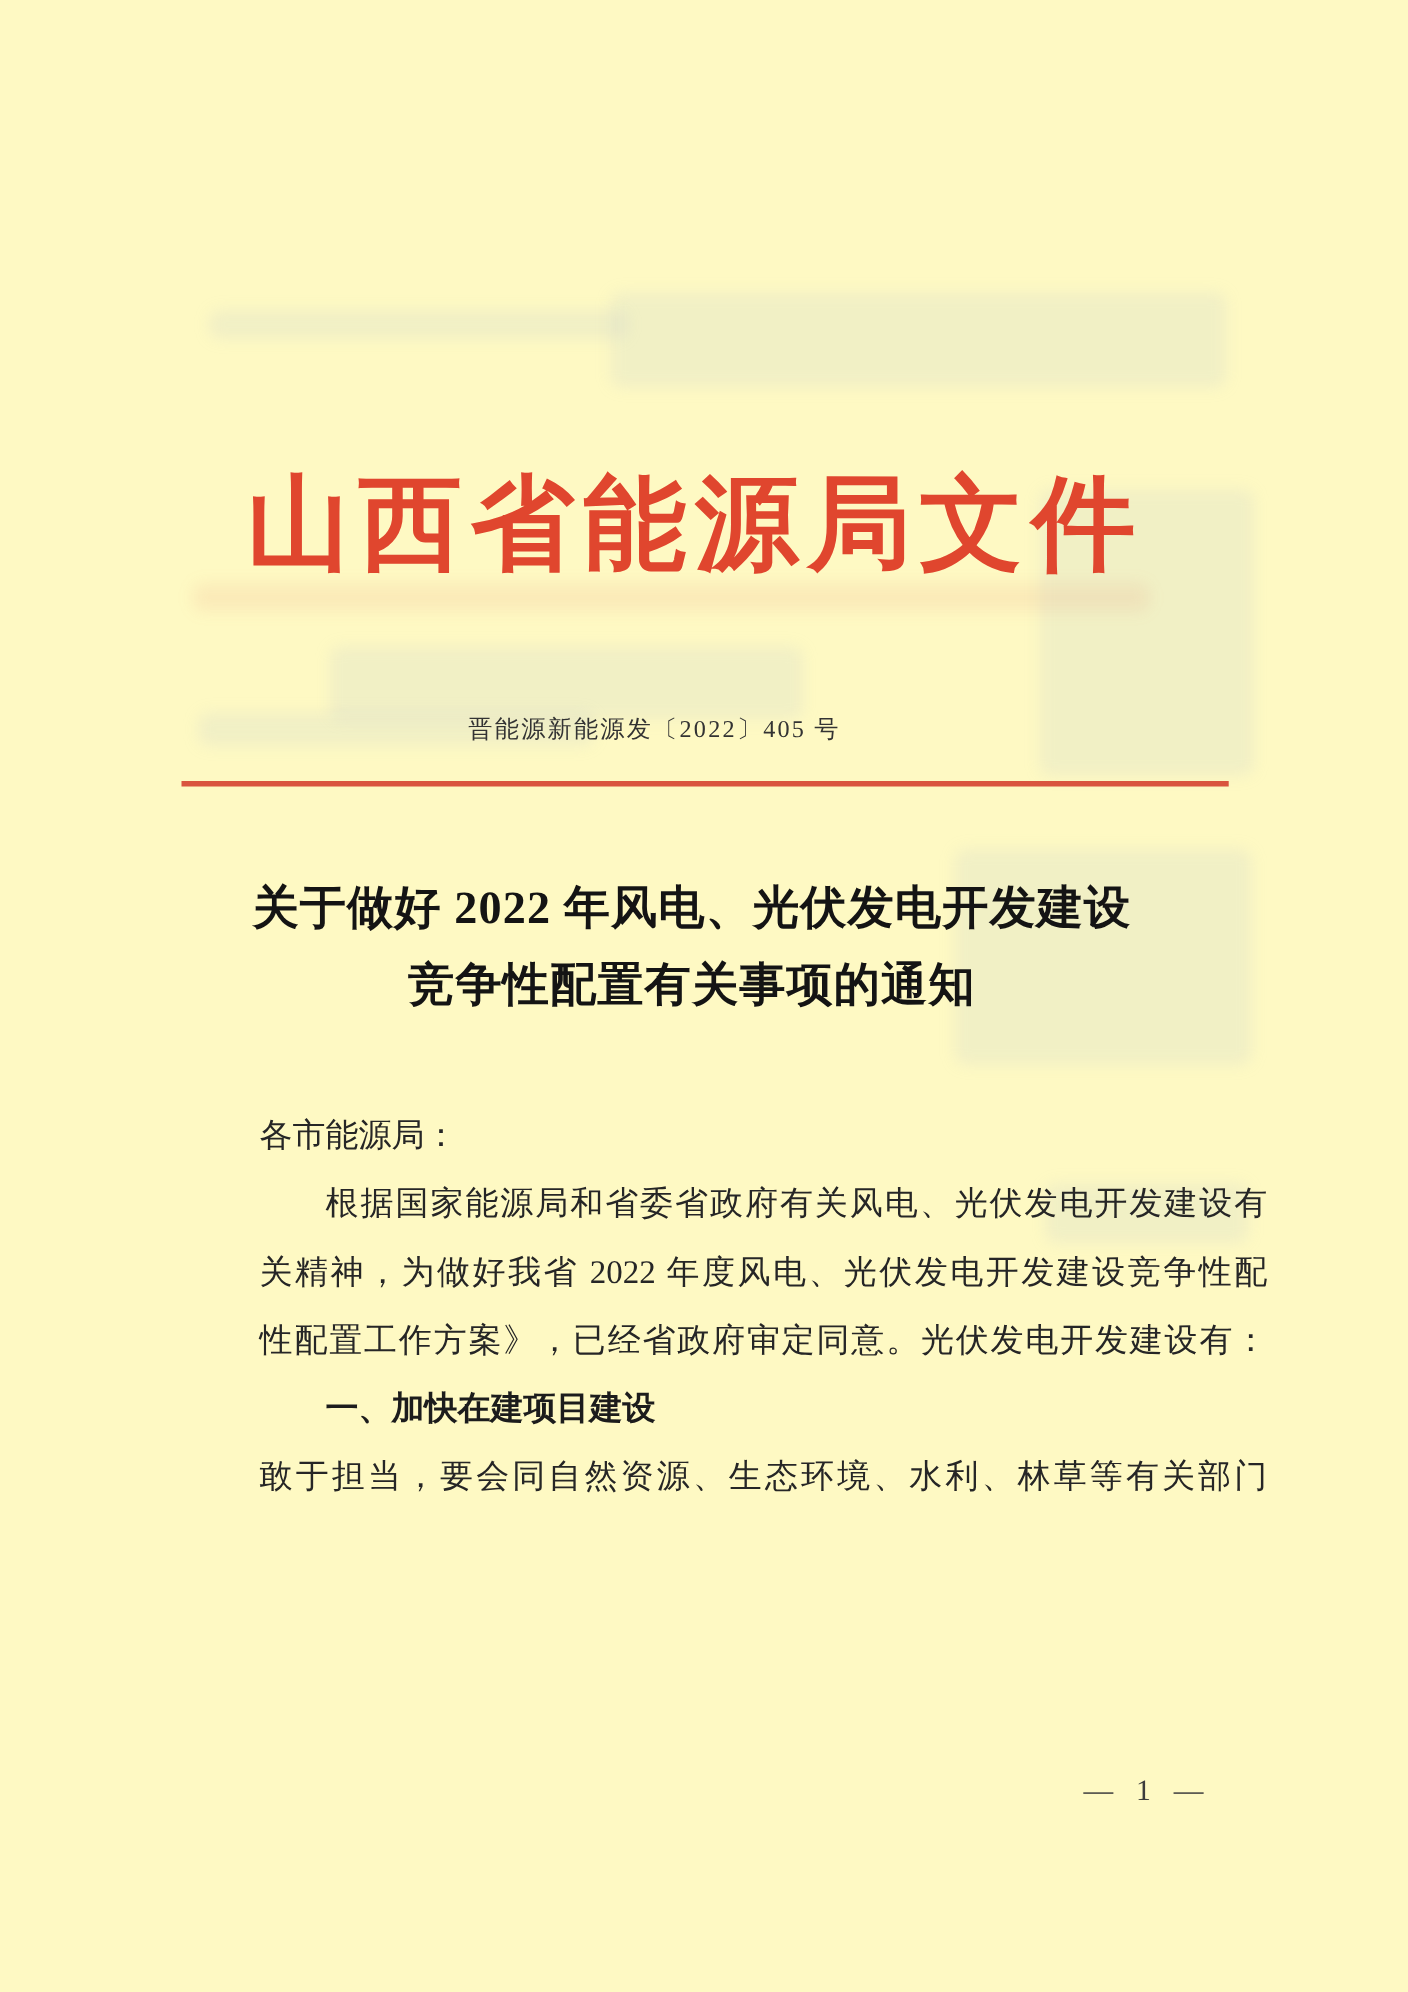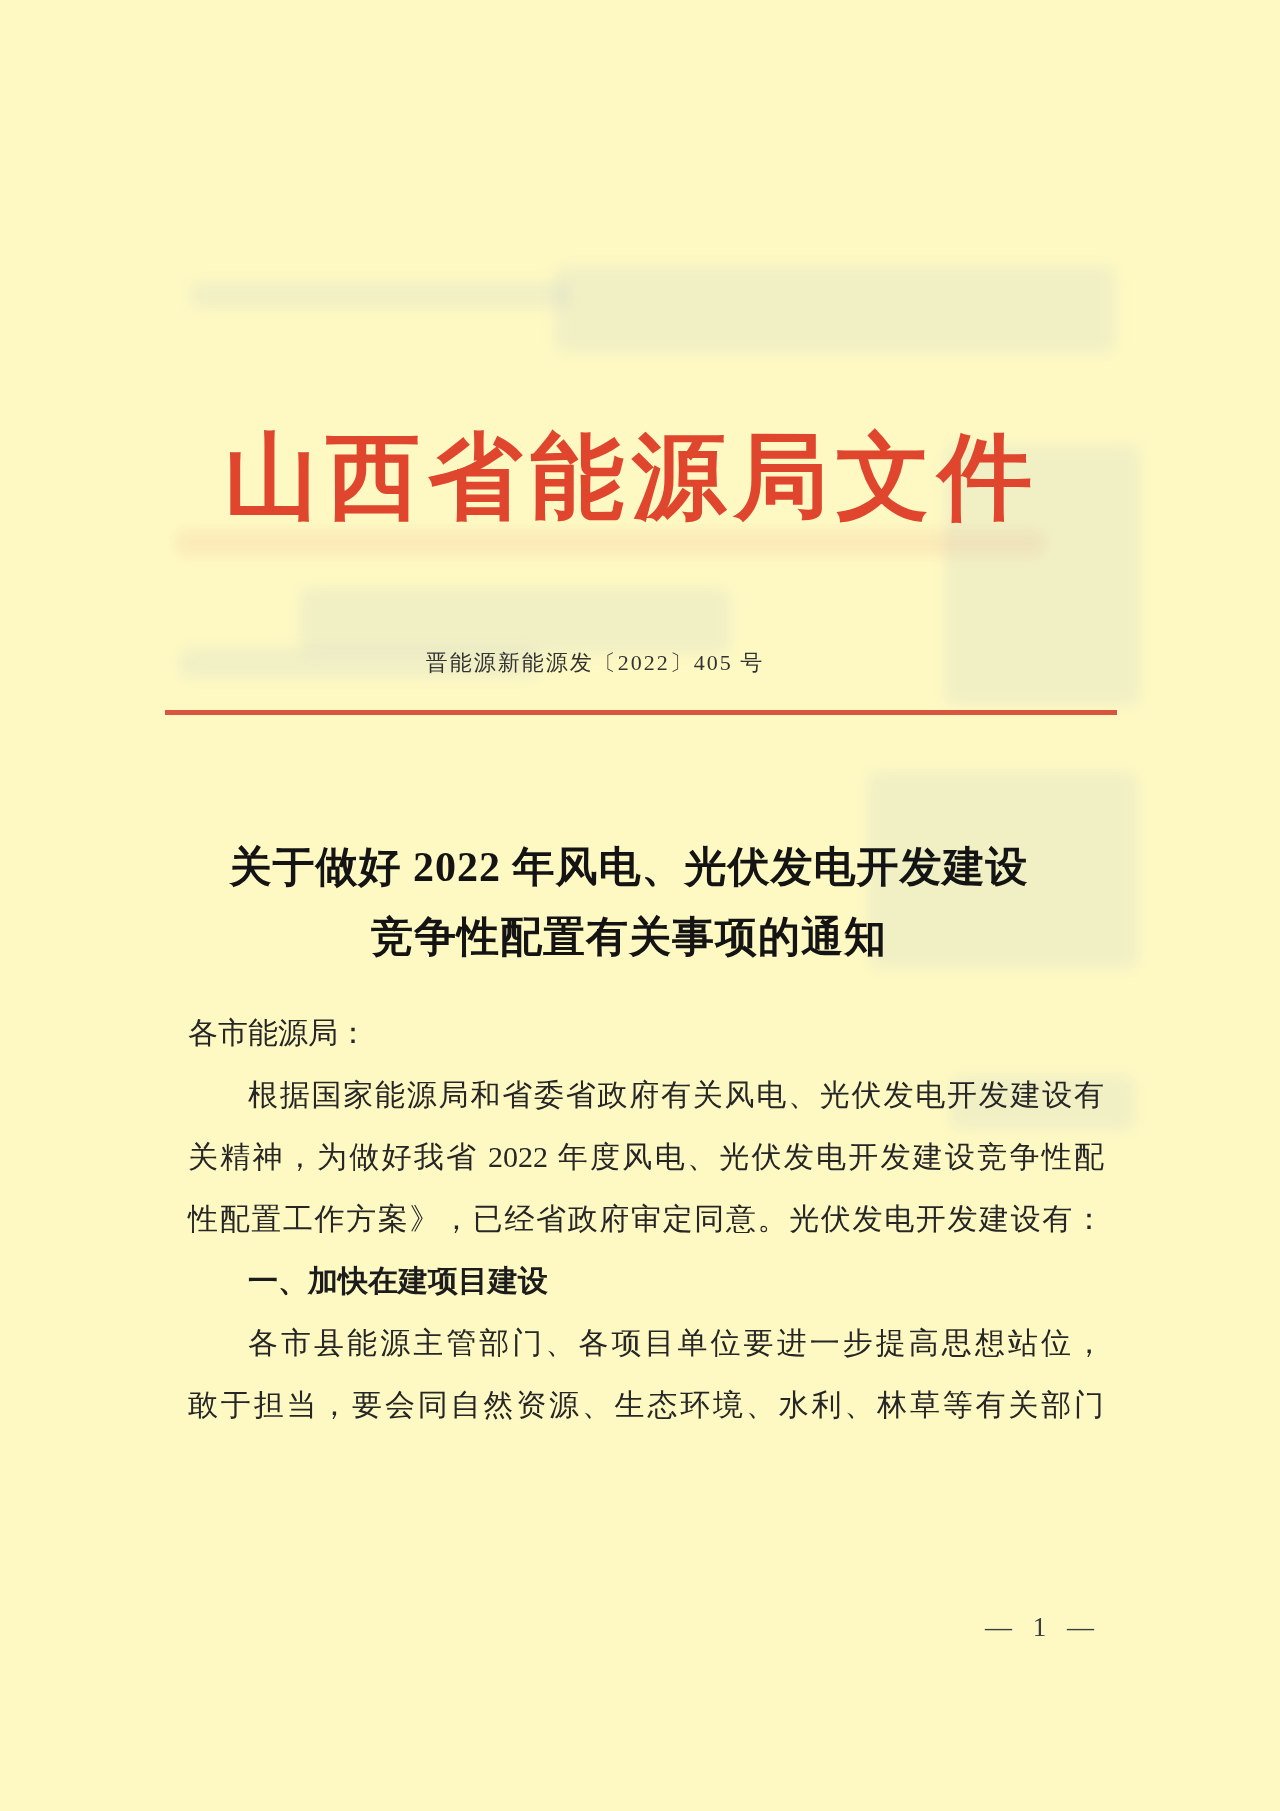--- a/index.html
+++ b/index.html
@@ -54,40 +54,40 @@
   .red-rule {
     position: absolute;
     top: 710px;
     left: 165px;
     width: 952px;
     height: 5px;
     background: #d9553f;
   }
   .doc-title {
     position: absolute;
-    top: 832px;
+    top: 791px;
     left: 0;
     width: 1258px;
     text-align: center;
     font-size: 42px;
     line-height: 70px;
     font-weight: 700;
     letter-spacing: 1px;
     color: #141414;
   }
   .doc-body {
     position: absolute;
     top: 1002px;
     left: 188px;
     width: 916px;
     font-size: 30px;
     line-height: 62px;
     color: #262626;
   }
-  .bline { width: 100%; }
+  .bline { width: 100%; margin-left: 48px; }
   .just {
     text-align: justify;
     text-align-last: justify;
   }
   .indent { text-indent: 60px; }
   .salute { text-align: left; }
   .heading {
     font-family: "Liberation Sans", "DejaVu Sans", sans-serif;
     font-weight: 700;
     color: #1c1c1c;
@@ -128,19 +128,18 @@
     <div>关于做好 2022 年风电、光伏发电开发建设</div>
     <div>竞争性配置有关事项的通知</div>
   </div>
 
   <div class="doc-body">
     <div class="bline salute">各市能源局：</div>
     <div class="bline just indent">根据国家能源局和省委省政府有关风电、光伏发电开发建设有</div>
     <div class="bline just">关精神，为做好我省 2022 年度风电、光伏发电开发建设竞争性配</div>
     <div class="bline just">性配置工作方案》，已经省政府审定同意。光伏发电开发建设有：</div>
     <div class="bline heading">一、加快在建项目建设</div>
-    <div class="bline just indent">各市县能源主管部门、各项目单位要进一步提高思想站位，</div>
     <div class="bline just">敢于担当，要会同自然资源、生态环境、水利、林草等有关部门</div>
   </div>
 
   <div class="page-number">— 1 —</div>
 
 </div>
 
 </body></html>

